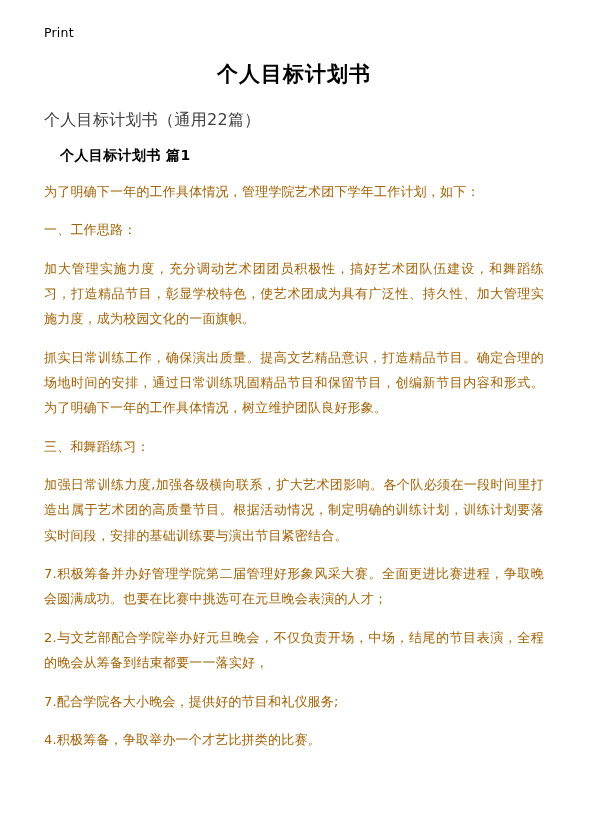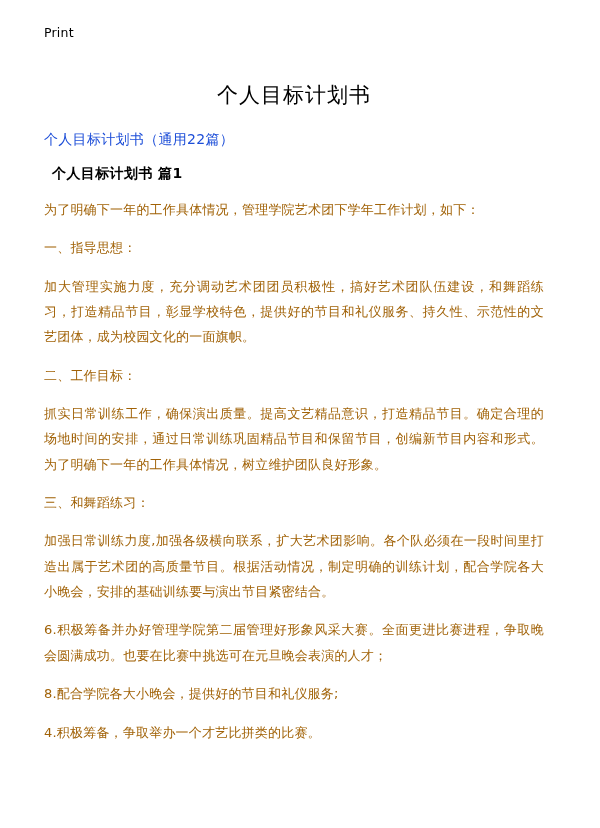--- a/index.html
+++ b/index.html
@@ -27,36 +27,36 @@
     font-size: 12.5px;
     color: #000000;
     text-decoration: none;
     letter-spacing: 0.2px;
     display: inline-block;
     margin-bottom: 6px;
   }
   .doc-title {
     text-align: center;
     font-size: 21px;
-    font-weight: normal;
+    font-weight: bold;
     letter-spacing: 1px;
-    margin: 35px 0 22px 0;
+    margin: 14px 0 22px 0;
     color: #000000;
   }
   .subtitle {
-    font-size: 14px;
-    color: #1d4ed8;
+    font-size: 16px;
+    color: #404040;
     margin: 0 0 16px 0;
     letter-spacing: 0.3px;
   }
   .section-heading {
     font-size: 14px;
     font-weight: bold;
     color: #000000;
-    margin: 0 0 14px 8px;
+    margin: 0 0 14px 16px;
     letter-spacing: 0.4px;
   }
   p.para {
     font-size: 13px;
     line-height: 1.95;
     color: #a16207;
     margin: 0 0 13px 0;
     text-align: justify;
     letter-spacing: 0.2px;
   }
@@ -71,25 +71,25 @@
 
   <a href="#" class="print-link">Print</a>
 
   <h1 class="doc-title">个人目标计划书</h1>
 
   <div class="subtitle">个人目标计划书（通用22篇）</div>
 
   <div class="section-heading">个人目标计划书 篇1</div>
 
   <p class="para">为了明确下一年的工作具体情况，管理学院艺术团下学年工作计划，如下：</p>
-  <p class="para heading-line">一、指导思想：</p>
-  <p class="para">加大管理实施力度，充分调动艺术团团员积极性，搞好艺术团队伍建设，和舞蹈练习，打造精品节目，彰显学校特色，提供好的节目和礼仪服务、持久性、示范性的文艺团体，成为校园文化的一面旗帜。</p>
-  <p class="para heading-line">二、工作目标：</p>
+  <p class="para heading-line">一、工作思路：</p>
+  <p class="para">加大管理实施力度，充分调动艺术团团员积极性，搞好艺术团队伍建设，和舞蹈练习，打造精品节目，彰显学校特色，使艺术团成为具有广泛性、持久性、加大管理实施力度，成为校园文化的一面旗帜。</p>
   <p class="para">抓实日常训练工作，确保演出质量。提高文艺精品意识，打造精品节目。确定合理的场地时间的安排，通过日常训练巩固精品节目和保留节目，创编新节目内容和形式。为了明确下一年的工作具体情况，树立维护团队良好形象。</p>
   <p class="para heading-line">三、和舞蹈练习：</p>
-  <p class="para">加强日常训练力度,加强各级横向联系，扩大艺术团影响。各个队必须在一段时间里打造出属于艺术团的高质量节目。根据活动情况，制定明确的训练计划，配合学院各大小晚会，安排的基础训练要与演出节目紧密结合。</p>
-  <p class="para">6.积极筹备并办好管理学院第二届管理好形象风采大赛。全面更进比赛进程，争取晚会圆满成功。也要在比赛中挑选可在元旦晚会表演的人才；</p>
-  <p class="para">8.配合学院各大小晚会，提供好的节目和礼仪服务;</p>
+  <p class="para">加强日常训练力度,加强各级横向联系，扩大艺术团影响。各个队必须在一段时间里打造出属于艺术团的高质量节目。根据活动情况，制定明确的训练计划，训练计划要落实时间段，安排的基础训练要与演出节目紧密结合。</p>
+  <p class="para">7.积极筹备并办好管理学院第二届管理好形象风采大赛。全面更进比赛进程，争取晚会圆满成功。也要在比赛中挑选可在元旦晚会表演的人才；</p>
+  <p class="para">2.与文艺部配合学院举办好元旦晚会，不仅负责开场，中场，结尾的节目表演，全程的晚会从筹备到结束都要一一落实好，</p>
+  <p class="para">7.配合学院各大小晚会，提供好的节目和礼仪服务;</p>
   <p class="para">4.积极筹备，争取举办一个才艺比拼类的比赛。</p>
   
   
 
 </div>
 
 </body></html>

